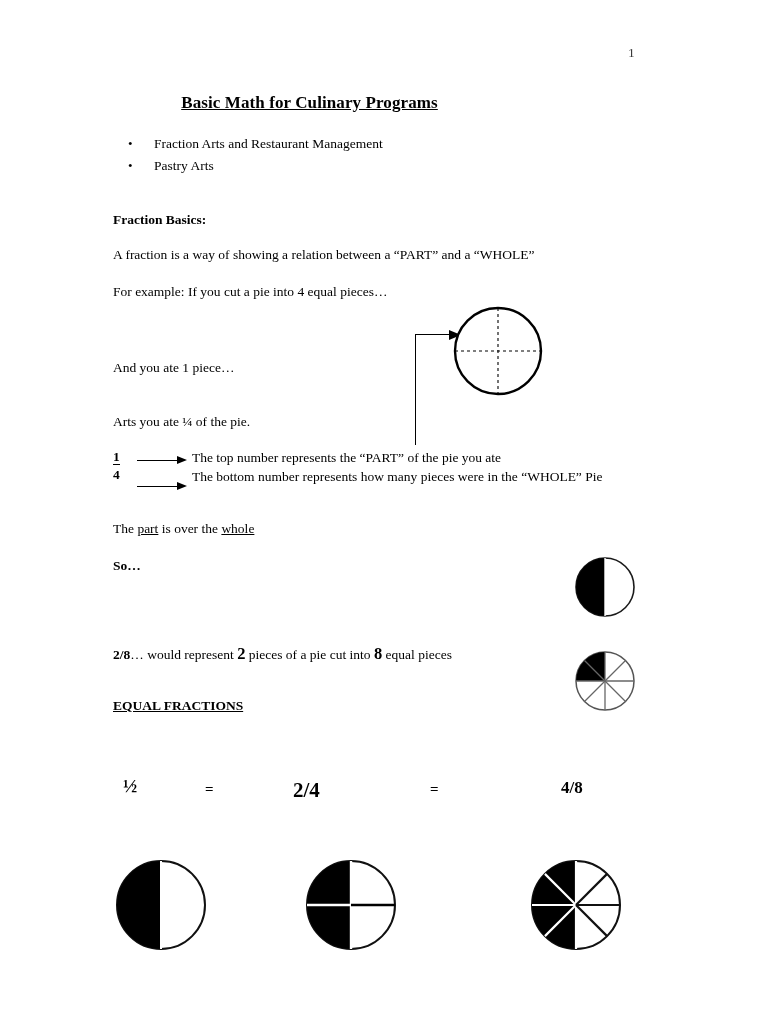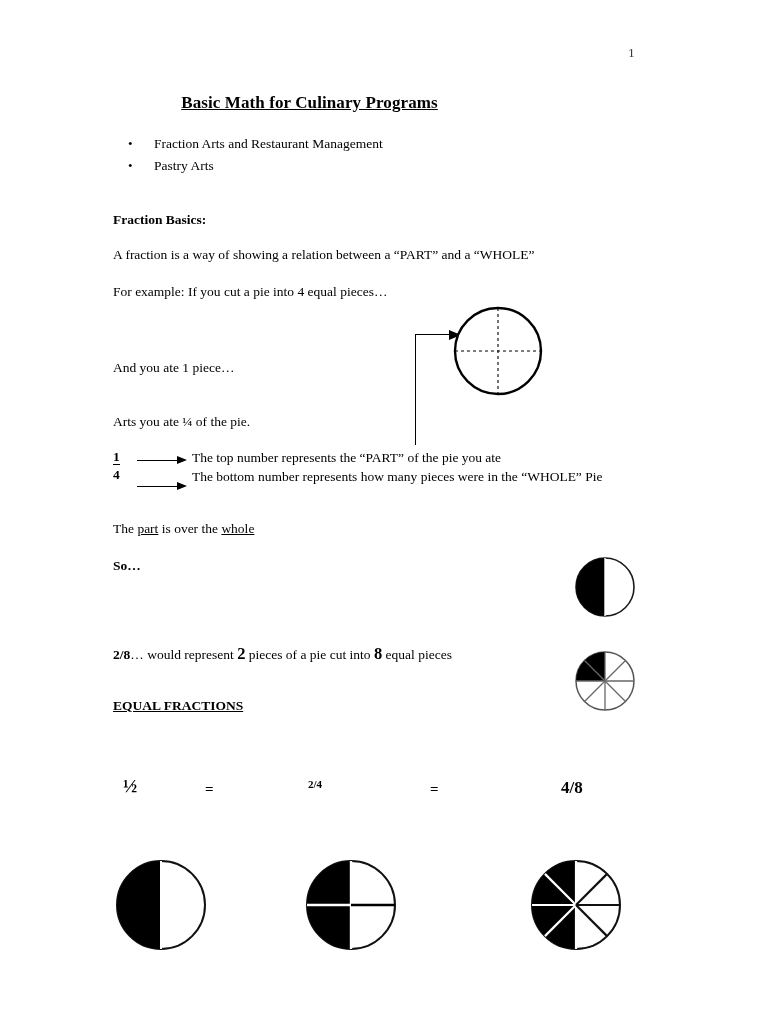--- a/index.html
+++ b/index.html
@@ -277,21 +277,21 @@
       </g>
     </svg>
   </div>
 
   <div class="abs sec-heading p-equal-fract"><span class="underline-text">EQUAL FRACTIONS</span></div>
 
 
   <div class="abs" style="top:775px; left:113px; width:560px; height:34px;">
     <span class="abs" style="left:10px; top:0px; font-size:19px; font-weight:bold;">½</span>
     <span class="abs" style="left:92px; top:6px; font-size:15px; font-weight:bold;">=</span>
-    <span class="abs" style="left:195px; top:3px; font-size:11px; font-weight:bold;">2/4</span>
+    <span class="abs" style="left:180px; top:3px; font-size:21px; font-weight:bold;">2/4</span>
     <span class="abs" style="left:317px; top:6px; font-size:15px; font-weight:bold;">=</span>
     <span class="abs" style="left:448px; top:3px; font-size:17px; font-weight:bold;">4/8</span>
   </div>
 
   <div class="abs circle-half-big">
     <svg width="96" height="100" viewBox="0 0 96 100">
       <circle cx="48" cy="50" r="44" fill="#ffffff" stroke="#111111" stroke-width="2"></circle>
       <path d="M48 6 A44 44 0 0 0 48 94 Z" fill="#000000"></path>
       <line x1="48" y1="6" x2="48" y2="94" stroke="#ffffff" stroke-width="2"></line>
     </svg>

